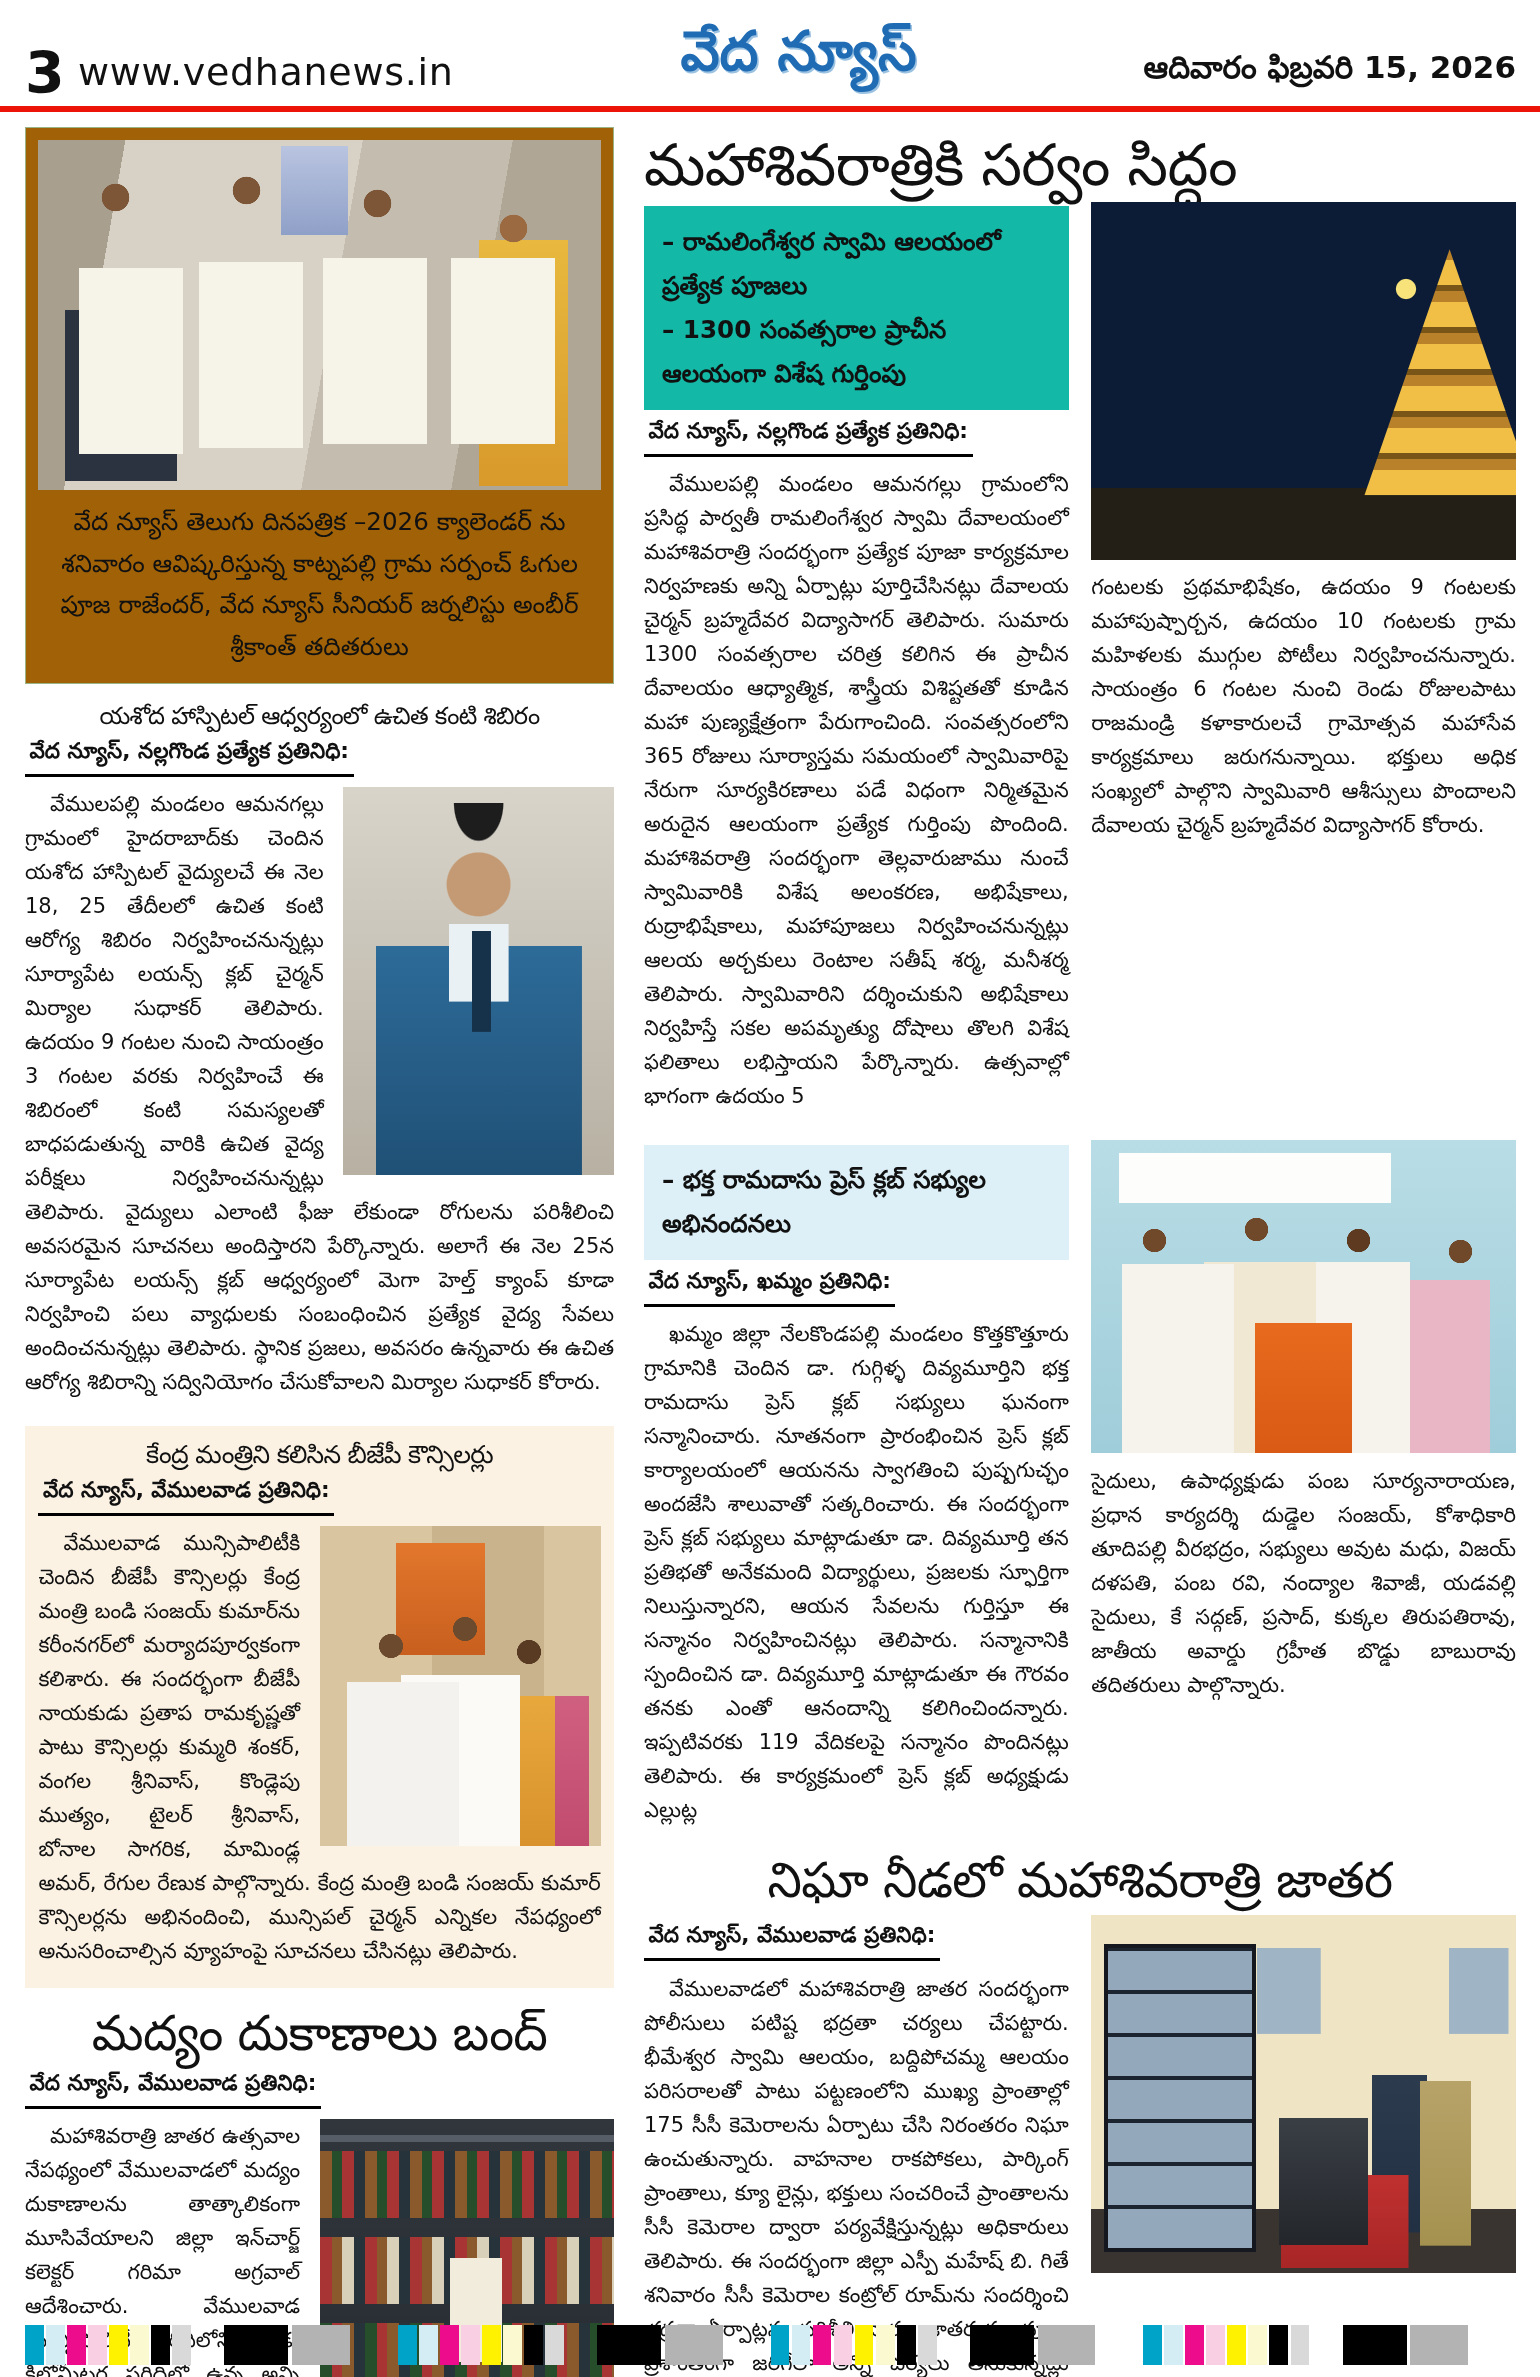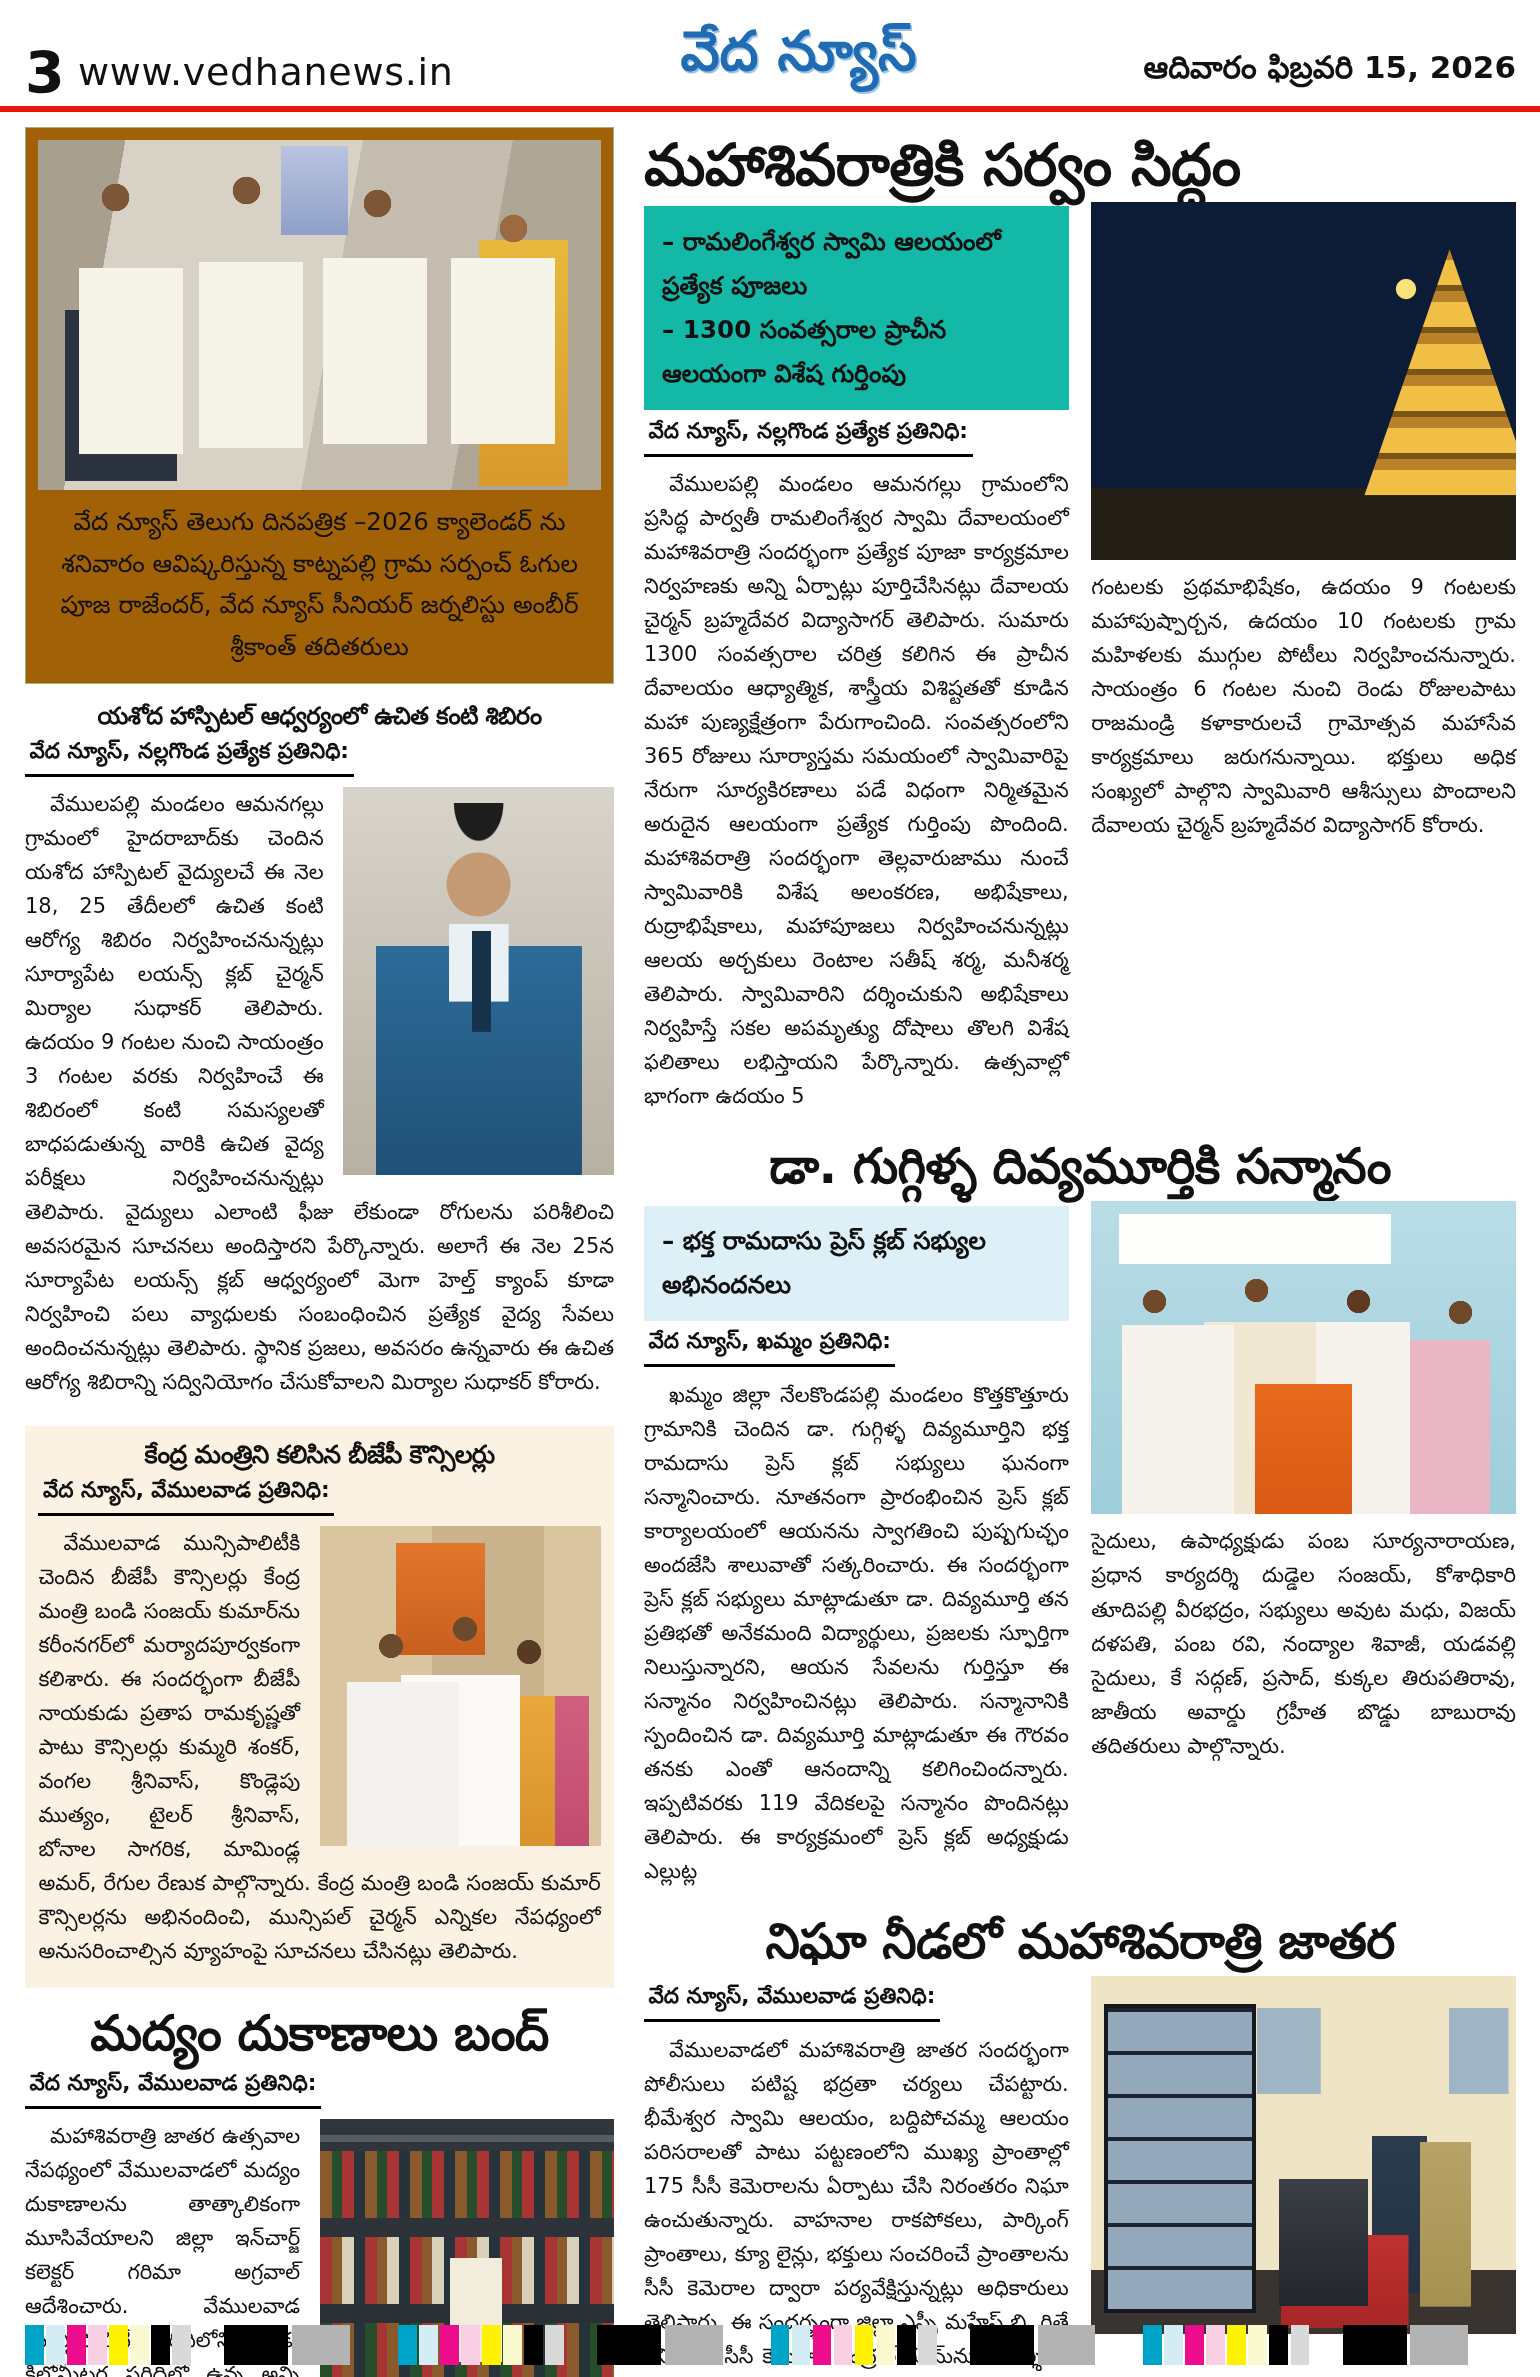--- a/index.html
+++ b/index.html
@@ -13,21 +13,21 @@
   .pageno{font-size:57px;font-weight:bold;line-height:.9;}
   .site{font-size:38px;letter-spacing:0.7px;padding-bottom:4.5px;}
   .masthead{font-size:55px;font-weight:bold;color:#1f6cb4;
             text-shadow:1.5px 1.5px 0 #9cc2e2;padding-bottom:1.5px;}
   .issuedate{font-size:31px;font-weight:bold;padding-bottom:6px;}
 
   
   .main{display:grid;grid-template-columns:589px 1fr;gap:30px;padding:15px 25px 0 25px;}
   .colL,.colR{min-width:0;}
 
-  .headline{font-weight:bold;line-height:1.12;text-align:center;margin:7.5px 0 6px 0;letter-spacing:-0.7px;}
+  .headline{font-weight:normal;line-height:1.12;text-align:center;margin:7.5px 0 6px 0;letter-spacing:-0.7px;}
   .h-xl{font-size:58px;text-align:left;line-height:1.05;}
   .h-lg{font-size:49px;}
   .h-md{font-size:25px;}
   .h-sm{font-size:24px;}
 
   .byline{display:block;text-align:left;margin:7.5px 0 10.4px 0;}
   .byline span{display:inline-block;font-size:21.6px;font-weight:bold;
                border-bottom:3px solid #000;padding:0 4.5px 6px 4.5px;}
   .body{font-size:21px;line-height:1.62;text-align:justify;}
   .body p{margin:0 0 7.5px 0;text-indent:25px;}
@@ -217,21 +217,20 @@
                 <i></i>
               </div>
             <div class="body" style="margin-top:10.4px;">
                 <p style="text-indent:0;">గంటలకు ప్రథమాభిషేకం, ఉదయం 9 గంటలకు మహాపుష్పార్చన, ఉదయం 10 గంటలకు గ్రామ మహిళలకు ముగ్గుల పోటీలు నిర్వహించనున్నారు. సాయంత్రం 6 గంటల నుంచి రెండు రోజులపాటు రాజమండ్రి కళాకారులచే గ్రామోత్సవ మహాసేవ కార్యక్రమాలు జరుగనున్నాయి. భక్తులు అధిక సంఖ్యలో పాల్గొని స్వామివారి ఆశీస్సులు పొందాలని దేవాలయ చైర్మన్ బ్రహ్మదేవర విద్యాసాగర్ కోరారు.</p>
               </div>
           </div>
         </div>
       </div>
 
       <div class="article">
-        <div class="headline h-lg">డా. గుగ్గిళ్ళ దివ్యమూర్తికి సన్మానం</div>
         <div class="grid2">
           <div>
             <div class="bulletbox bb-blue">
               <div>–  భక్త రామదాసు ప్రెస్ క్లబ్ సభ్యుల అభినందనలు</div>
             </div>
             <div class="byline"><span>వేద న్యూస్, ఖమ్మం ప్రతినిధి:</span></div>
             <div class="body">
                 <p>ఖమ్మం జిల్లా నేలకొండపల్లి మండలం కొత్తకొత్తూరు గ్రామానికి చెందిన డా. గుగ్గిళ్ళ దివ్యమూర్తిని భక్త రామదాసు ప్రెస్ క్లబ్ సభ్యులు ఘనంగా సన్మానించారు. నూతనంగా ప్రారంభించిన ప్రెస్ క్లబ్ కార్యాలయంలో ఆయనను స్వాగతించి పుష్పగుచ్ఛం అందజేసి శాలువాతో సత్కరించారు. ఈ సందర్భంగా ప్రెస్ క్లబ్ సభ్యులు మాట్లాడుతూ డా. దివ్యమూర్తి తన ప్రతిభతో అనేకమంది విద్యార్థులు, ప్రజలకు స్ఫూర్తిగా నిలుస్తున్నారని, ఆయన సేవలను గుర్తిస్తూ ఈ సన్మానం నిర్వహించినట్లు తెలిపారు. సన్మానానికి స్పందించిన డా. దివ్యమూర్తి మాట్లాడుతూ ఈ గౌరవం తనకు ఎంతో ఆనందాన్ని కలిగించిందన్నారు. ఇప్పటివరకు 119 వేదికలపై సన్మానం పొందినట్లు తెలిపారు. ఈ కార్యక్రమంలో ప్రెస్ క్లబ్ అధ్యక్షుడు ఎల్లుట్ల</p>
               </div>
           </div>

